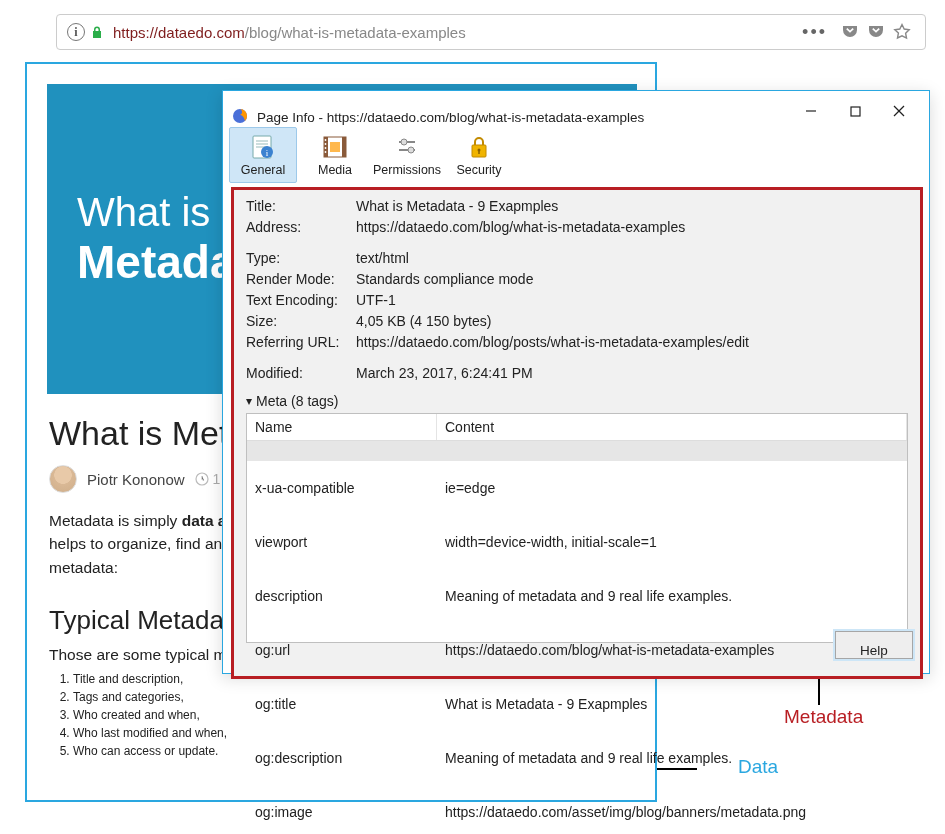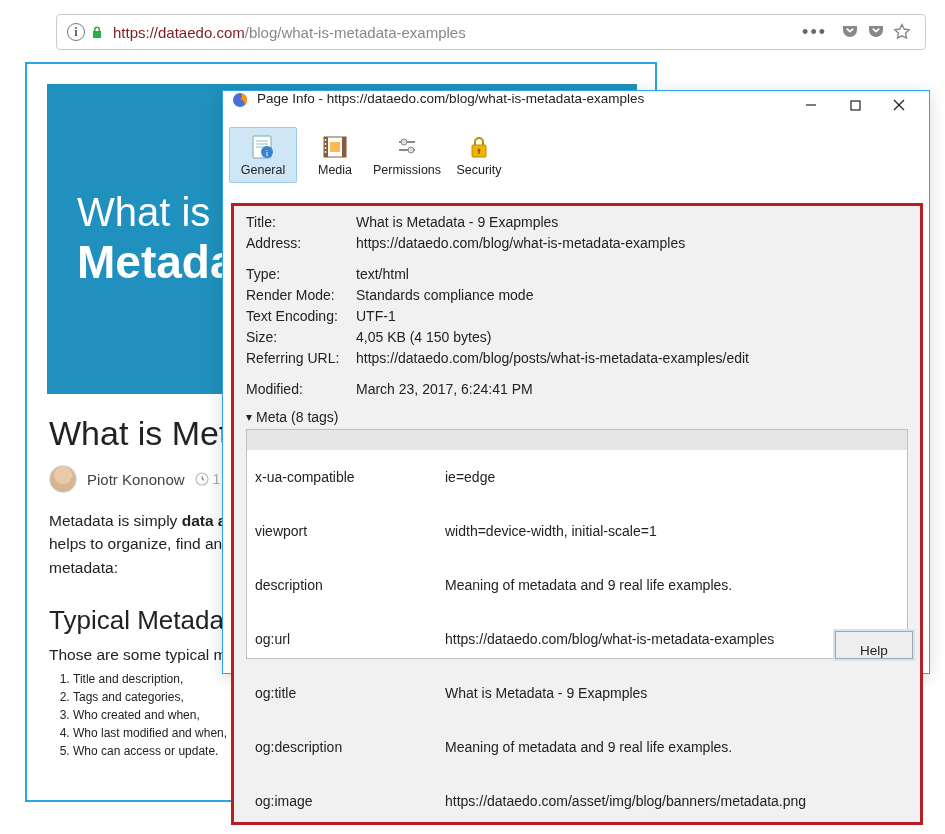--- a/index.html
+++ b/index.html
@@ -108,21 +108,21 @@
     left: 222px; top: 90px;
     width: 708px; height: 584px;
     background: #fff;
     border: 1px solid #2aa7e0;
     box-shadow: 0 4px 16px rgba(0,0,0,0.15);
     font-size: 14px;
     color: #222;
   }
   .dialog .titlebar {
     height: 34px;
-    display: flex; align-items: flex-start;
+    display: flex; align-items: flex-end;
     padding: 0 8px;
   }
   .titlebar .favicon {
     width: 18px; height: 18px; margin-right: 8px;
     display: flex; align-items: center; justify-content: center;
   }
   .titlebar .title { flex: 1; font-size: 13.5px; }
   .titlebar .winbtn {
     width: 44px; height: 28px;
     display: flex; align-items: center; justify-content: center;
@@ -140,22 +140,22 @@
     display: flex; flex-direction: column; align-items: center; justify-content: center;
     font-size: 12.5px; color: #222;
     border: 1px solid transparent;
     border-radius: 2px;
   }
   .tool.active { background: #cfe6f7; border-color: #9dc9ea; }
   .tool .ticon { width: 30px; height: 28px; display: flex; align-items: center; justify-content: center; margin-bottom: 2px; }
 
   .redbox {
     position: absolute;
-    left: 8px; top: 112px;
-    width: 692px; height: 622px;
+    left: 8px; top: 96px;
+    width: 692px; height: 492px;
     border: 3px solid #b81e23;
     background: #f1f1f1;
     padding: 8px 12px;
   }
   .kv { display: flex; margin-bottom: 5px; font-size: 14px; }
   .kv .k { width: 110px; }
   .kv .v { flex: 1; }
   .kvgap { height: 10px; }
 
   .meta-toggle { margin-top: 12px; font-size: 14px; display: flex; align-items: center; gap: 4px; }
@@ -388,20 +388,24 @@
         <span class="k">Modified:</span>
         <span class="v">March 23, 2017, 6:24:41 PM</span>
       </div>
 
     <div class="meta-toggle">
       <span class="chev">▾</span>
       <span>Meta (8 tags)</span>
     </div>
 
     <div class="meta-table">
+      <div class="hdr">
+        <div class="col-name">Name</div>
+        <div class="col-content">Content</div>
+      </div>
       <div class="sel"></div>
       <div class="row">
           <div class="col-name">x-ua-compatible</div>
           <div class="col-content">ie=edge</div>
         </div>
       <div class="row">
           <div class="col-name">viewport</div>
           <div class="col-content">width=device-width, initial-scale=1</div>
         </div>
       <div class="row">

